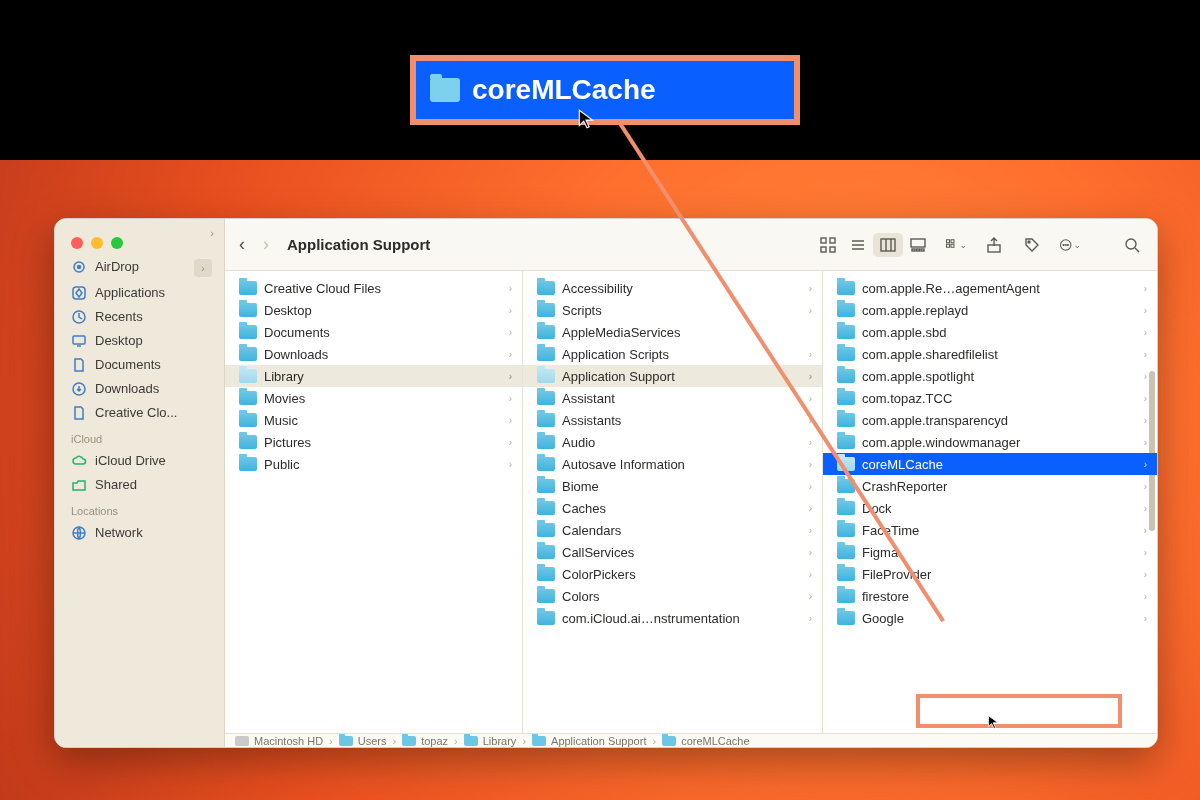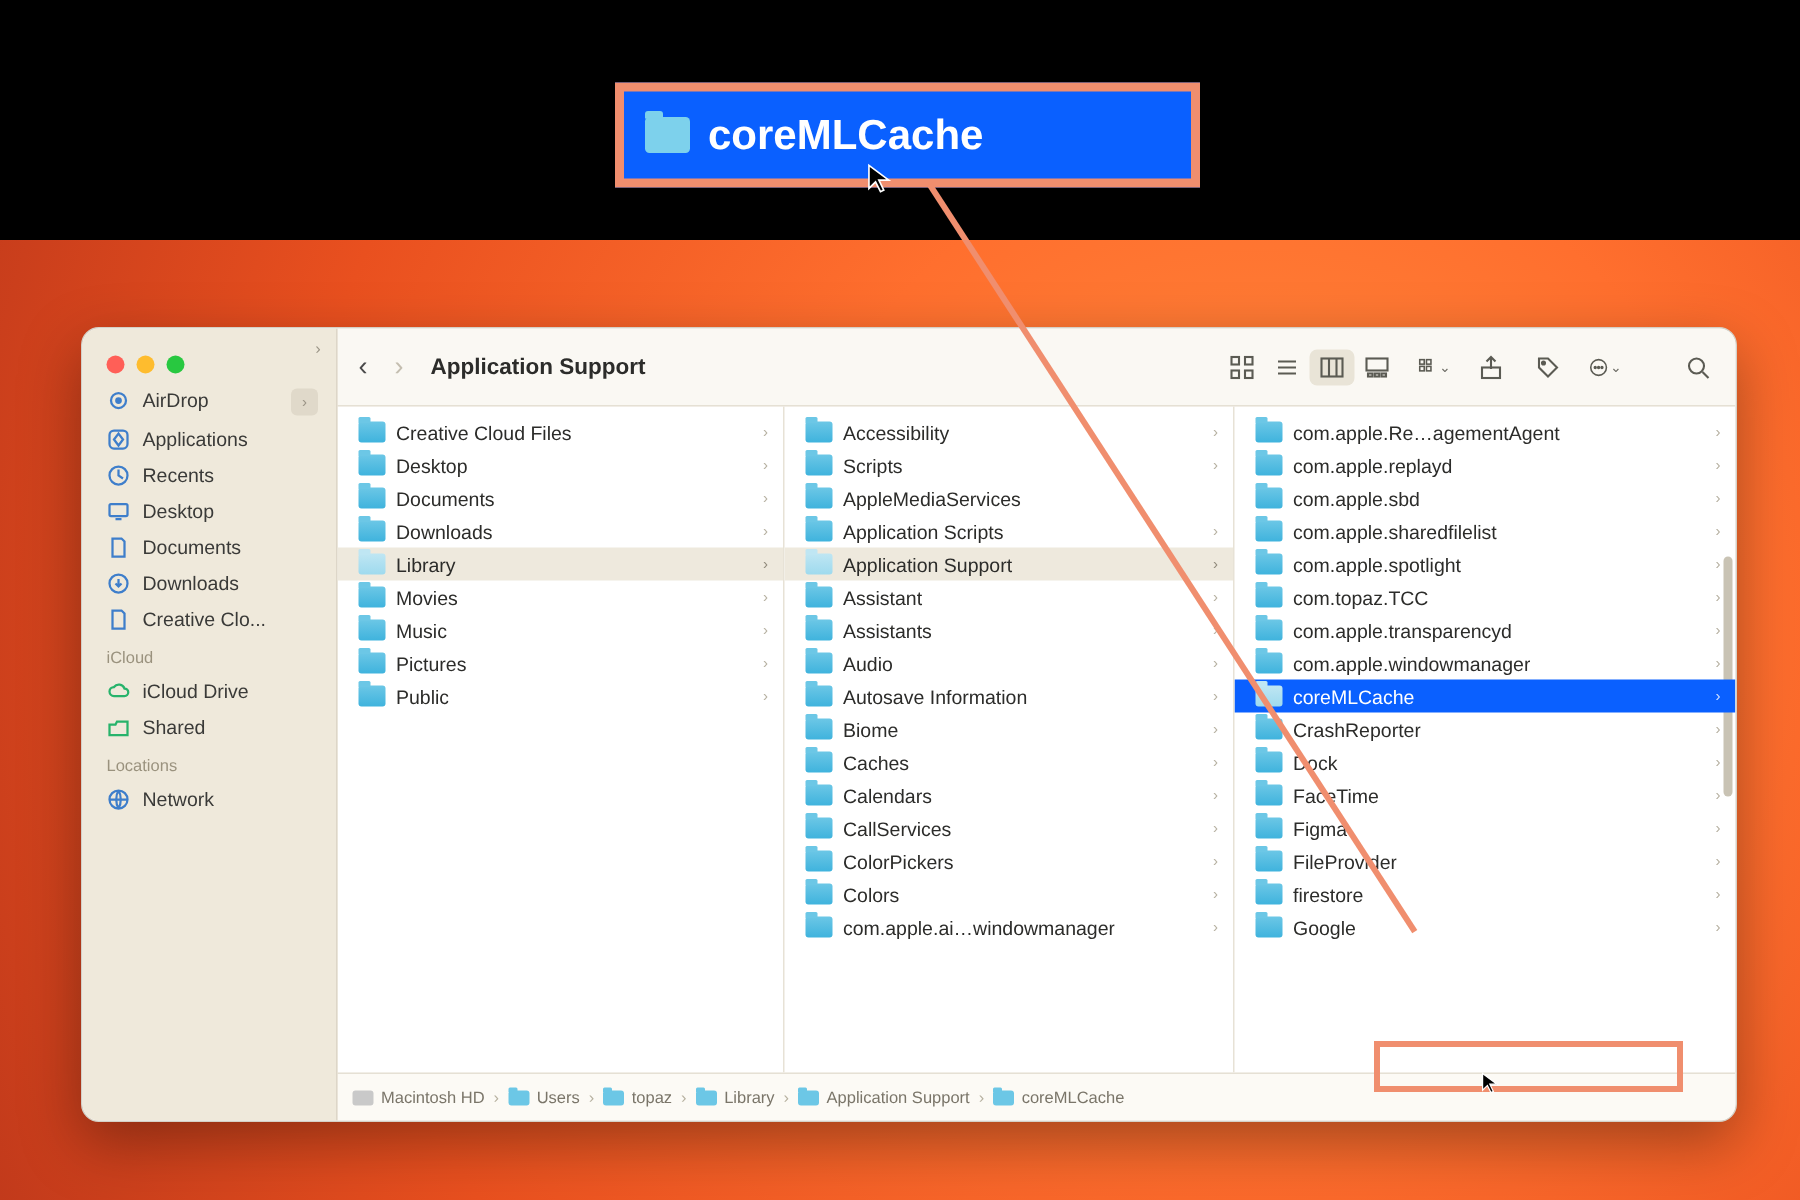--- a/index.html
+++ b/index.html
@@ -79,21 +79,21 @@
   .row .lbl { overflow:hidden; text-overflow:ellipsis; }
   .row .rchev { margin-left:auto; font-size:10px; color:#b7b1a2; padding-left:6px;}
   .row.sel-path { background:#eee9dd; }
   .row.sel-path .rchev { color:#928c7d;}
   .row.sel-blue { background:#0a60ff; color:#fff; }
   .row.sel-blue .rchev { color:#cfe0ff; }
   .row.sel-blue .f-ico { background:linear-gradient(#bfe6f3,#9edaee);}
   .row.sel-blue .f-ico::before{ background:#bfe6f3;}
 
   
-  .pathbar { height:32px; flex:none; border-top:1px solid #e5e0d4; display:flex; align-items:center; padding:0 10px; gap:6px; font-size:11px; color:#7a7569; background:#fcfaf5;}
+  .pathbar { height:14px; flex:none; border-top:1px solid #e5e0d4; display:flex; align-items:center; padding:0 10px; gap:6px; font-size:11px; color:#7a7569; background:#fcfaf5;}
   .pb-item { display:flex; align-items:center; gap:5px; }
   .pb-item .mini-f { width:14px; height:10px; background:#6cc7e6; border-radius:2px; position:relative;}
   .pb-item .mini-f::before { content:""; position:absolute; top:-2px; left:0; width:6px; height:3px; background:#6cc7e6; border-radius:1px 1px 0 0;}
   .pb-sep { color:#b6b09f; }
 
   
   .lights { position:absolute; top:18px; left:16px; display:flex; gap:8px; z-index:5;}
   .light { width:12px; height:12px; border-radius:50%; }
   .light.r { background:#ff5f57;} .light.y{background:#febc2e;} .light.g{background:#28c840;}
 
@@ -443,21 +443,21 @@
             <span class="lbl">ColorPickers</span>
             <span class="rchev">›</span>
           </div>
           <div class="row">
             <div class="f-ico"></div>
             <span class="lbl">Colors</span>
             <span class="rchev">›</span>
           </div>
           <div class="row">
             <div class="f-ico"></div>
-            <span class="lbl">com.apple.ai…windowmanager</span>
+            <span class="lbl">com.iCloud.ai…nstrumentation</span>
             <span class="rchev">›</span>
           </div>
         </div>
       <div class="col c3" id="col3">
         <div class="scroll-ind"></div>
       <div class="row">
             <div class="f-ico"></div>
             <span class="lbl">com.apple.Re…agementAgent</span>
             <span class="rchev">›</span>
           </div>

